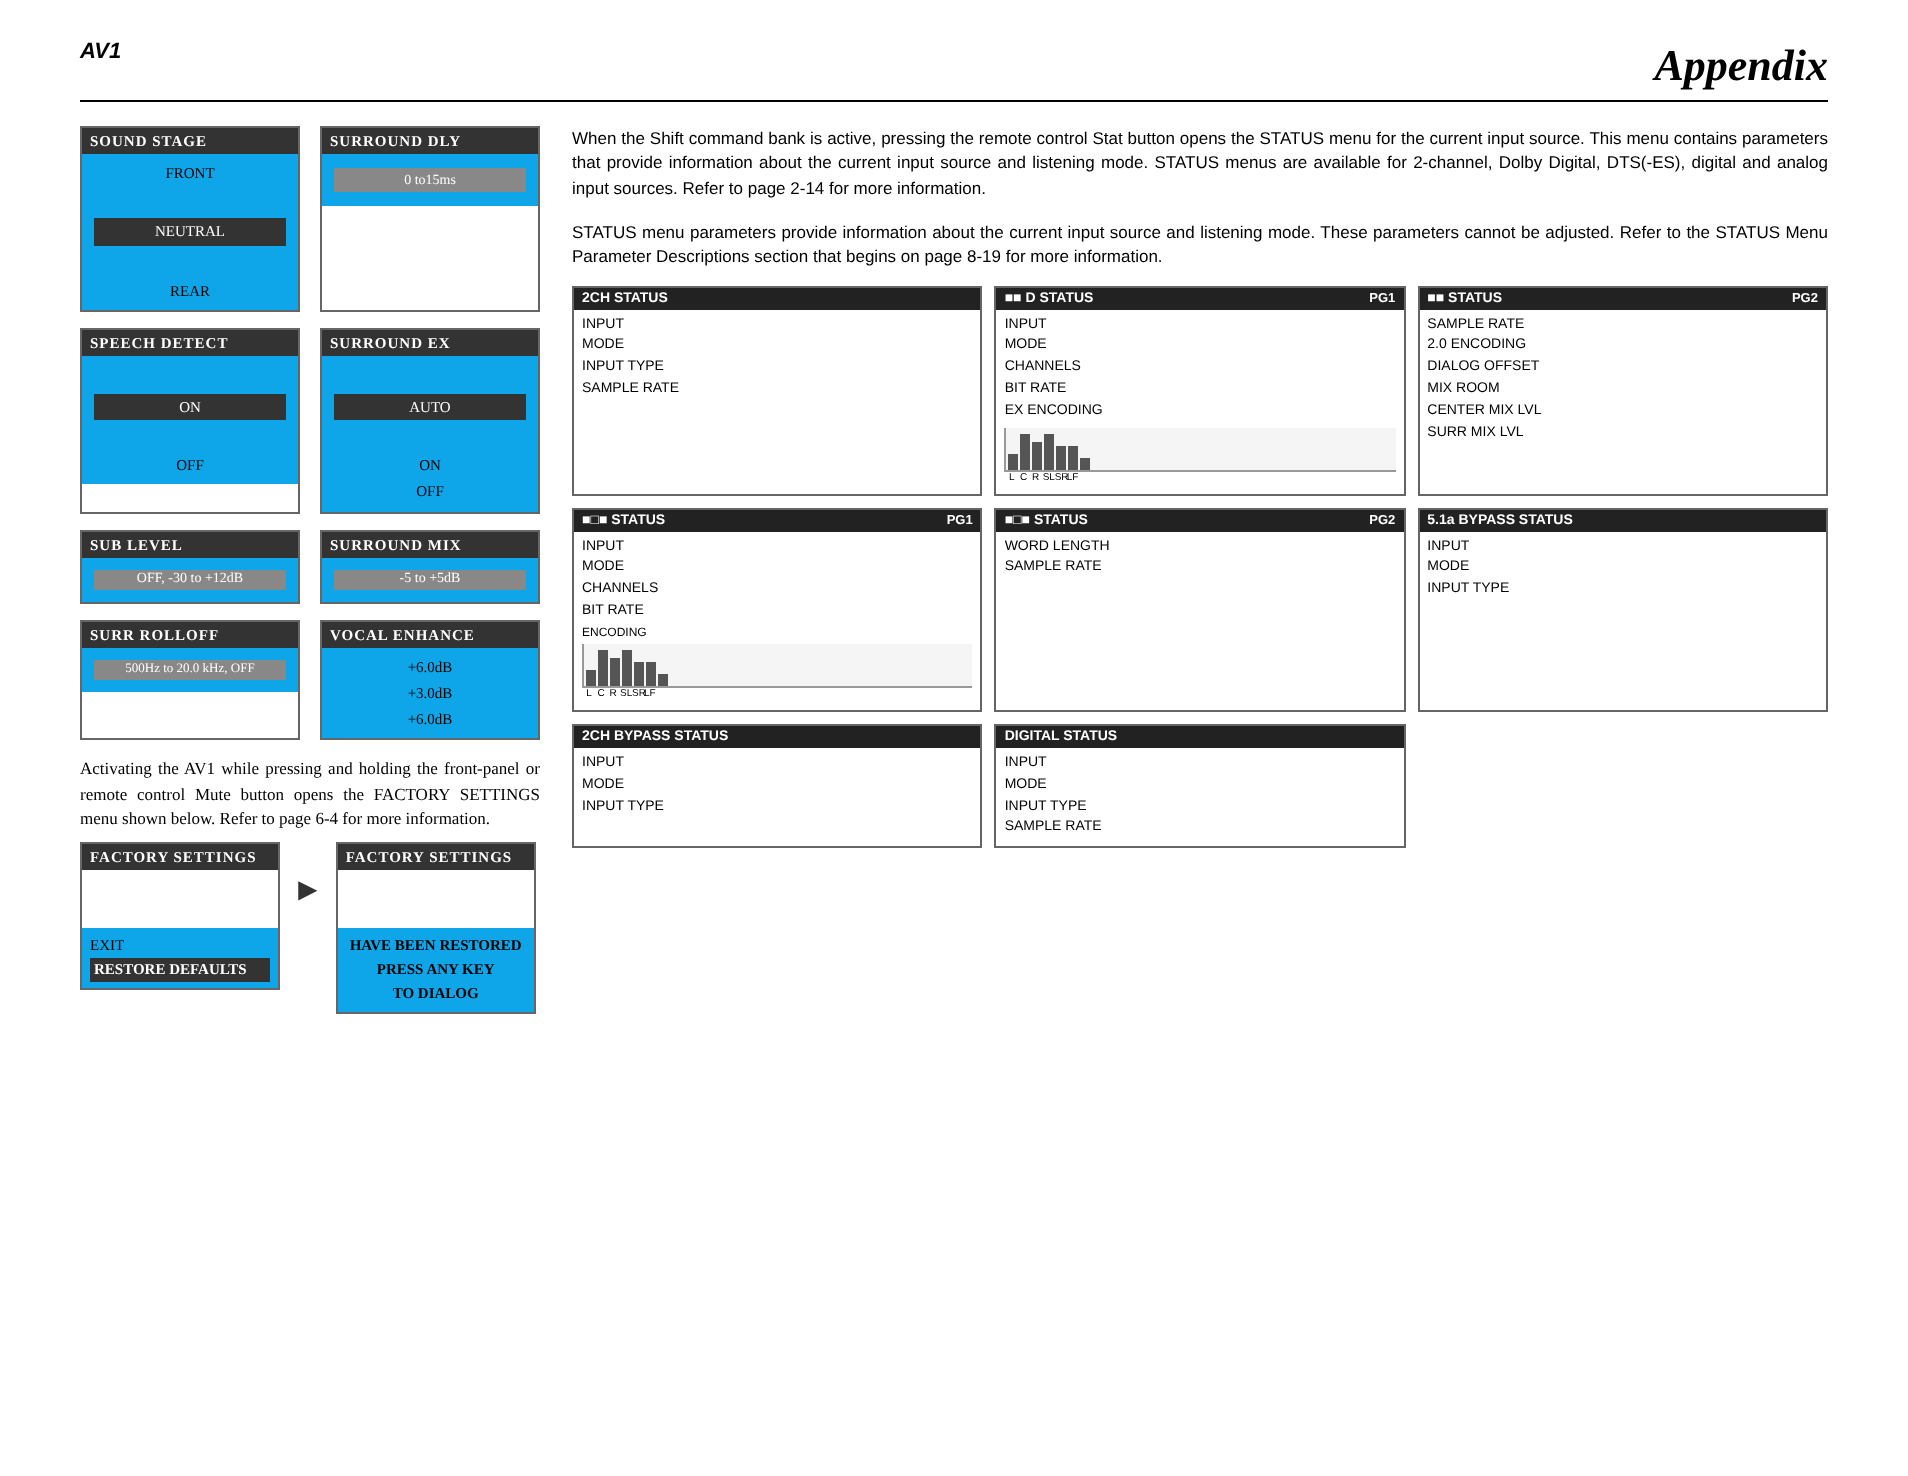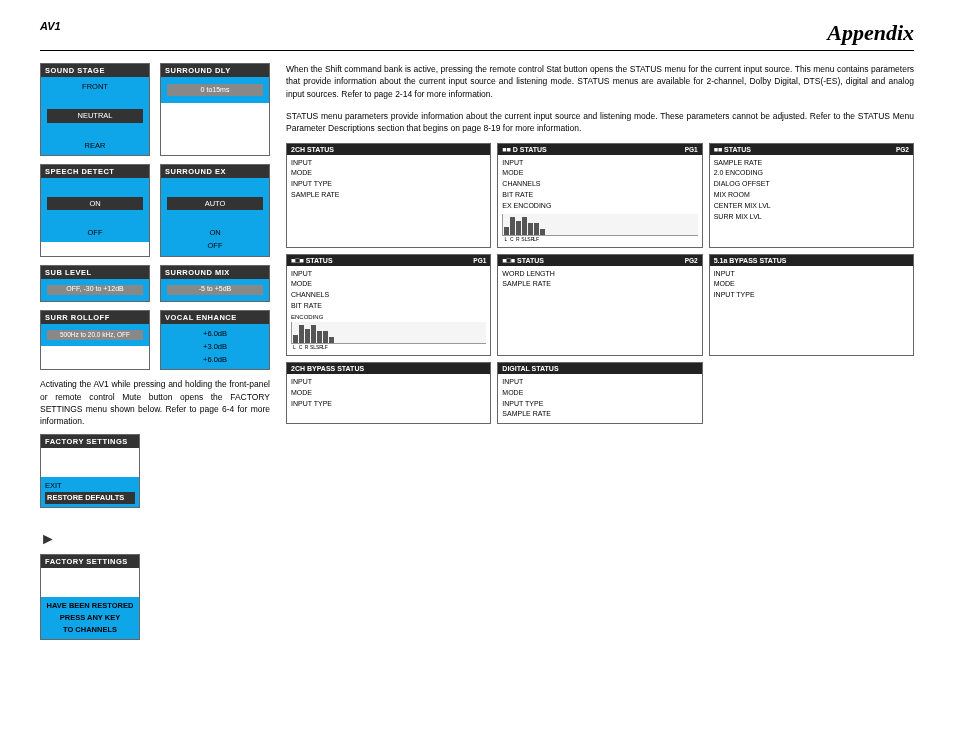--- a/index.html
+++ b/index.html
@@ -62,20 +62,21 @@
     
     .content {
       display: flex;
       gap: 16px;
     }
 
     
     .left-col {
       width: 230px;
       flex-shrink: 0;
+      font-family: Liberation Serif, serif;
     }
 
     
     .right-col {
       flex: 1;
     }
 
     
     .intro-text {
       font-size: 8.5px;
@@ -134,21 +135,20 @@
       margin-top: 0;
       text-align: justify;
     }
 
     
     .factory-section {
       display: flex;
       align-items: flex-start;
       gap: 6px;
       margin-top: 6px;
-      flex-direction: column;
     }
     .factory-panel {
       border: 1px solid #666;
       min-width: 100px;
     }
     .factory-panel-header {
       background: #333;
       color: #fff;
       font-size: 7.5px;
       font-weight: bold;
@@ -297,21 +297,21 @@
             <div style="font-size:7.5px;">EXIT</div>
             <div class="item-selected" style="background:#333; color:#fff; font-weight:bold; font-size:7.5px; padding:0 2px;">RESTORE  DEFAULTS</div>
           </div>
         </div>
         <div class="arrow-icon">►</div>
         <div class="factory-panel">
           <div class="factory-panel-header">FACTORY  SETTINGS</div>
           <div class="factory-panel-body" style="text-align:center;">
             <div style="font-size:7.5px; font-weight:bold;">HAVE  BEEN  RESTORED</div>
             <div style="font-size:7.5px; font-weight:bold;">PRESS  ANY  KEY</div>
-            <div style="font-size:7.5px; font-weight:bold;">TO  CHANNELS</div>
+            <div style="font-size:7.5px; font-weight:bold;">TO  DIALOG</div>
           </div>
         </div>
       </div>
 
     </div>
 
     <div class="right-col">
 
       <div class="intro-text">
         <span>When the Shift command bank is active, pressing the remote control Stat button opens the STATUS menu for the current input source. This menu contains parameters that provide information about the current input source and listening mode. STATUS menus are available for 2-channel, Dolby Digital, DTS(-ES), digital and analog input sources. Refer to page 2-14 for more information.</span>

